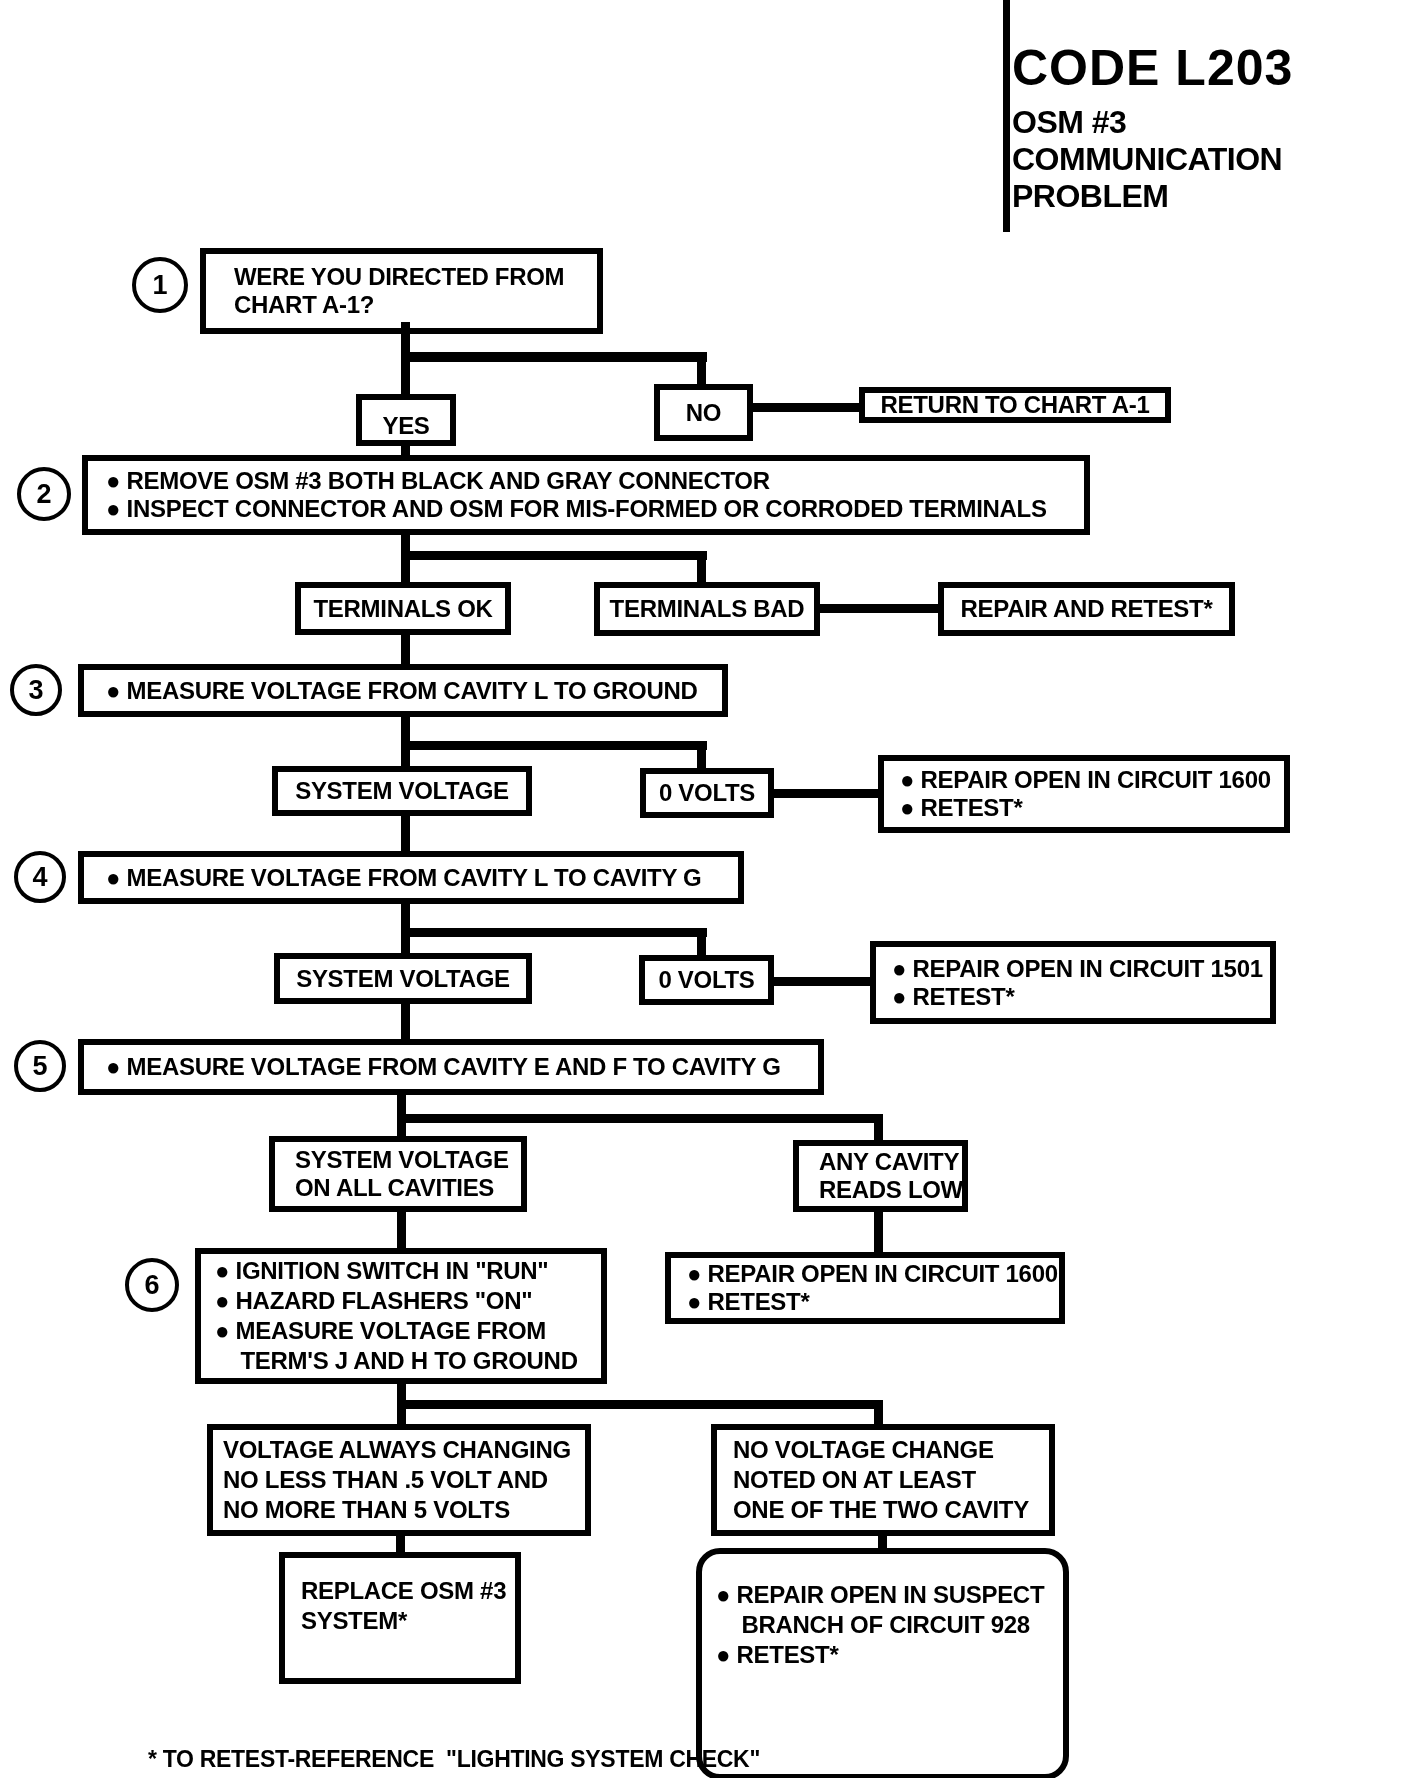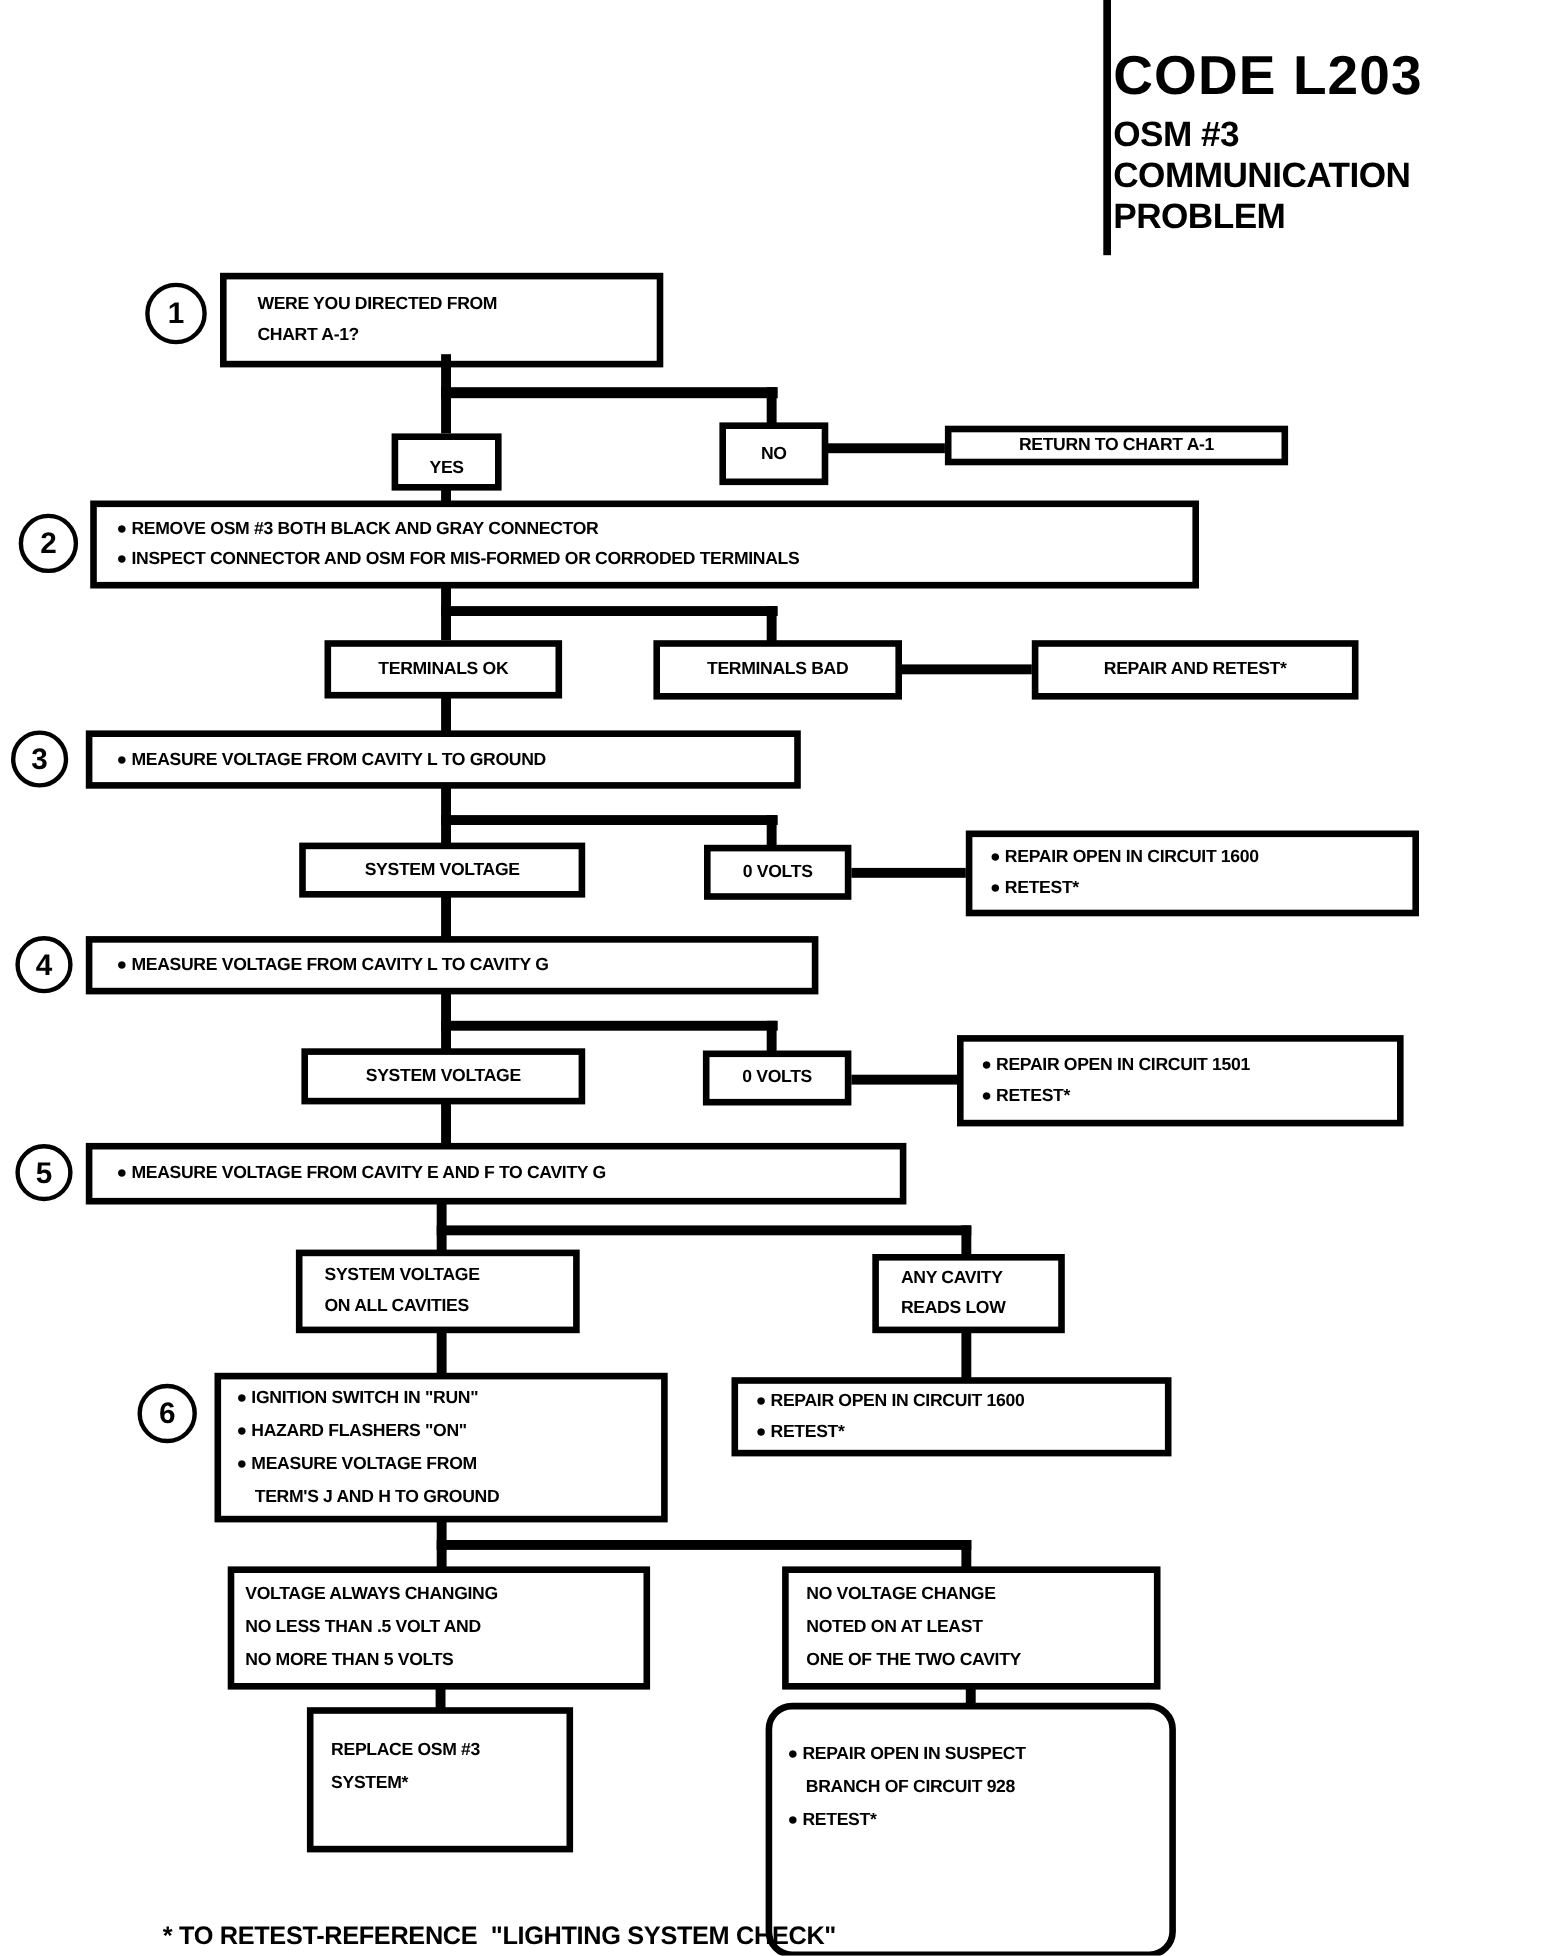--- a/index.html
+++ b/index.html
@@ -6,21 +6,21 @@
   .page{position:relative;width:1424px;height:1778px;background:#ffffff;
         font-family:"Liberation Sans",sans-serif;color:#000;overflow:hidden;}
   
   .title-rule{position:absolute;left:1003px;top:0;width:7px;height:232px;background:#000;}
   .title-block{position:absolute;left:1012px;top:42px;width:400px;text-align:left;font-weight:bold;}
   .t-code{font-size:50px;letter-spacing:1px;line-height:52px;margin-bottom:10px;}
   .t-sub{font-size:32px;line-height:37px;letter-spacing:-0.5px;}
   
   .node{position:absolute;border:6px solid #000;background:#fff;box-sizing:border-box;
         display:flex;flex-direction:column;justify-content:center;
-        font-weight:bold;font-size:16px;letter-spacing:-0.3px;}
+        font-weight:bold;font-size:24px;letter-spacing:-0.3px;}
   .node .line{white-space:pre;line-height:28px;display:block;}
   .lh30 .line{line-height:30px;}
   .center{align-items:center;text-align:center;}
   .leftal{align-items:flex-start;}
   .top{justify-content:flex-start;}
   
   .circle{position:absolute;border:4px solid #000;border-radius:50%;background:#fff;
           box-sizing:border-box;display:flex;align-items:center;justify-content:center;
           font-weight:bold;font-size:27px;}
   

